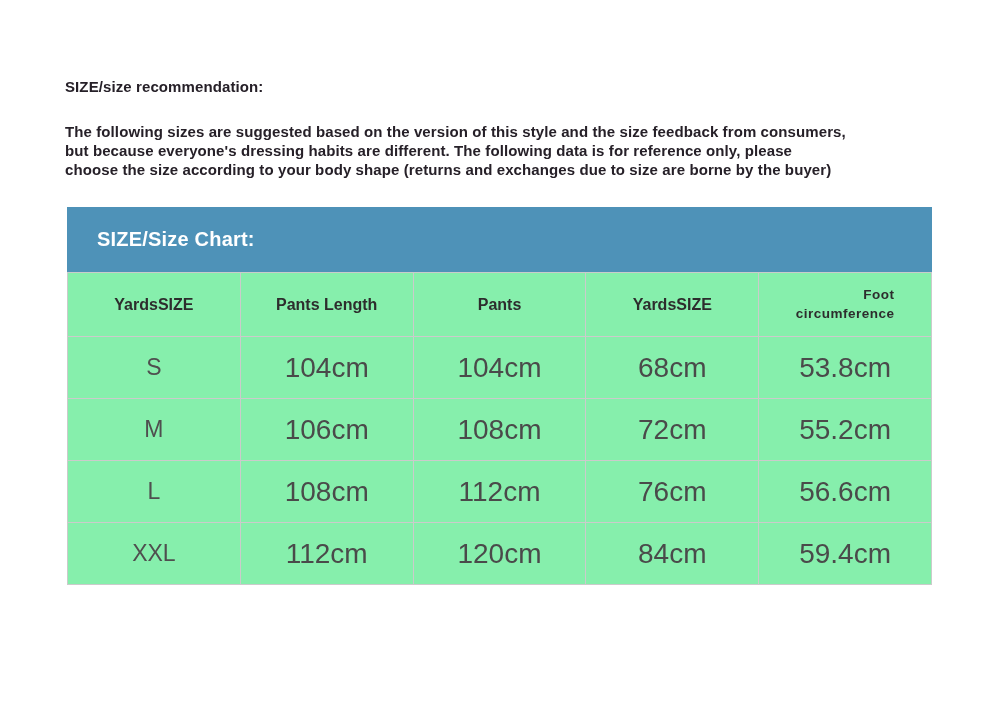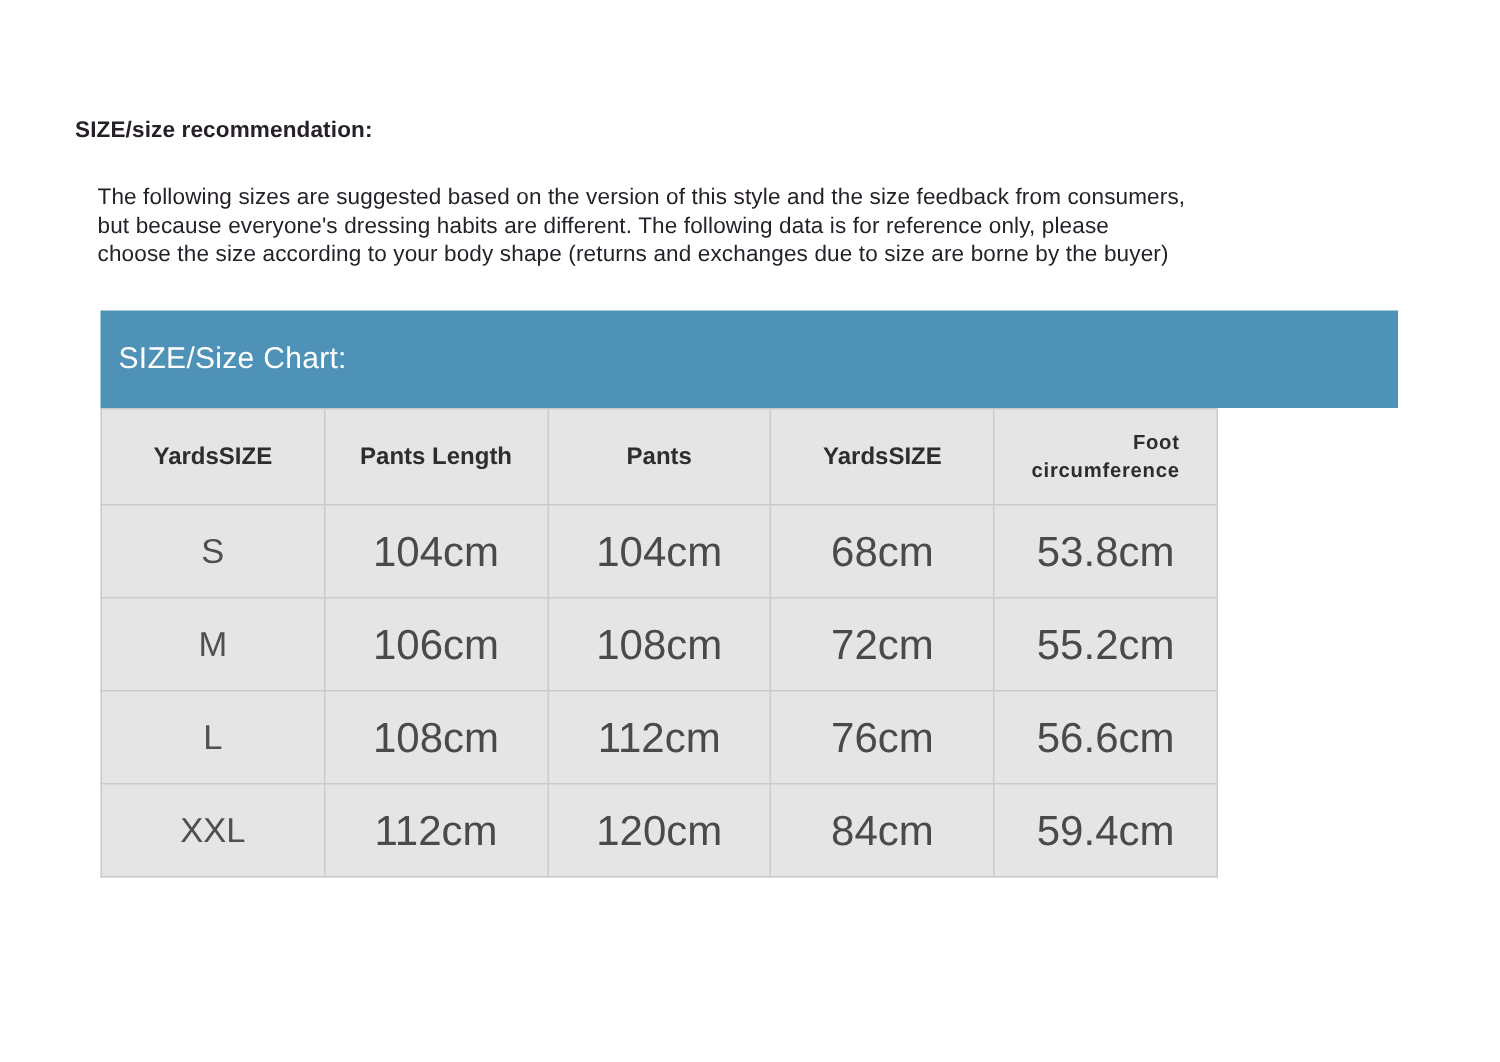--- a/index.html
+++ b/index.html
@@ -9,64 +9,64 @@
   }
   .page {
     position: relative;
     width: 1000px;
     height: 708px;
     background: #ffffff;
     overflow: hidden;
   }
   .reco-heading {
     position: absolute;
-    left: 50px;
+    left: 65px;
     top: 78px;
     font-size: 15px;
     font-weight: 700;
     color: #262028;
     letter-spacing: 0.1px;
   }
   .reco-text {
     position: absolute;
     left: 65px;
     top: 122px;
     width: 870px;
     font-size: 15px;
-    font-weight: 400;
+    font-weight: 700;
     color: #262028;
     line-height: 19px;
     white-space: pre-line;
     letter-spacing: 0.1px;
   }
   .chart-title-bar {
     position: absolute;
     left: 67px;
     top: 207px;
     width: 865px;
     height: 65px;
     background: #4e92b8;
     display: flex;
     align-items: center;
   }
   .chart-title-bar .title {
     color: #ffffff;
     font-size: 20px;
-    font-weight: 400;
-    padding-left: 12px;
+    font-weight: 700;
+    padding-left: 30px;
     letter-spacing: 0.2px;
   }
   table.size-table {
     position: absolute;
     left: 67px;
     top: 272px;
-    width: 745px;
+    width: 865px;
     border-collapse: collapse;
     table-layout: fixed;
-    background: #e5e5e5;
+    background: #86efac;
   }
   table.size-table th,
   table.size-table td {
     border: 1px solid #cbcbcb;
     text-align: center;
     vertical-align: middle;
   }
   table.size-table th {
     height: 64px;
     font-size: 16px;

